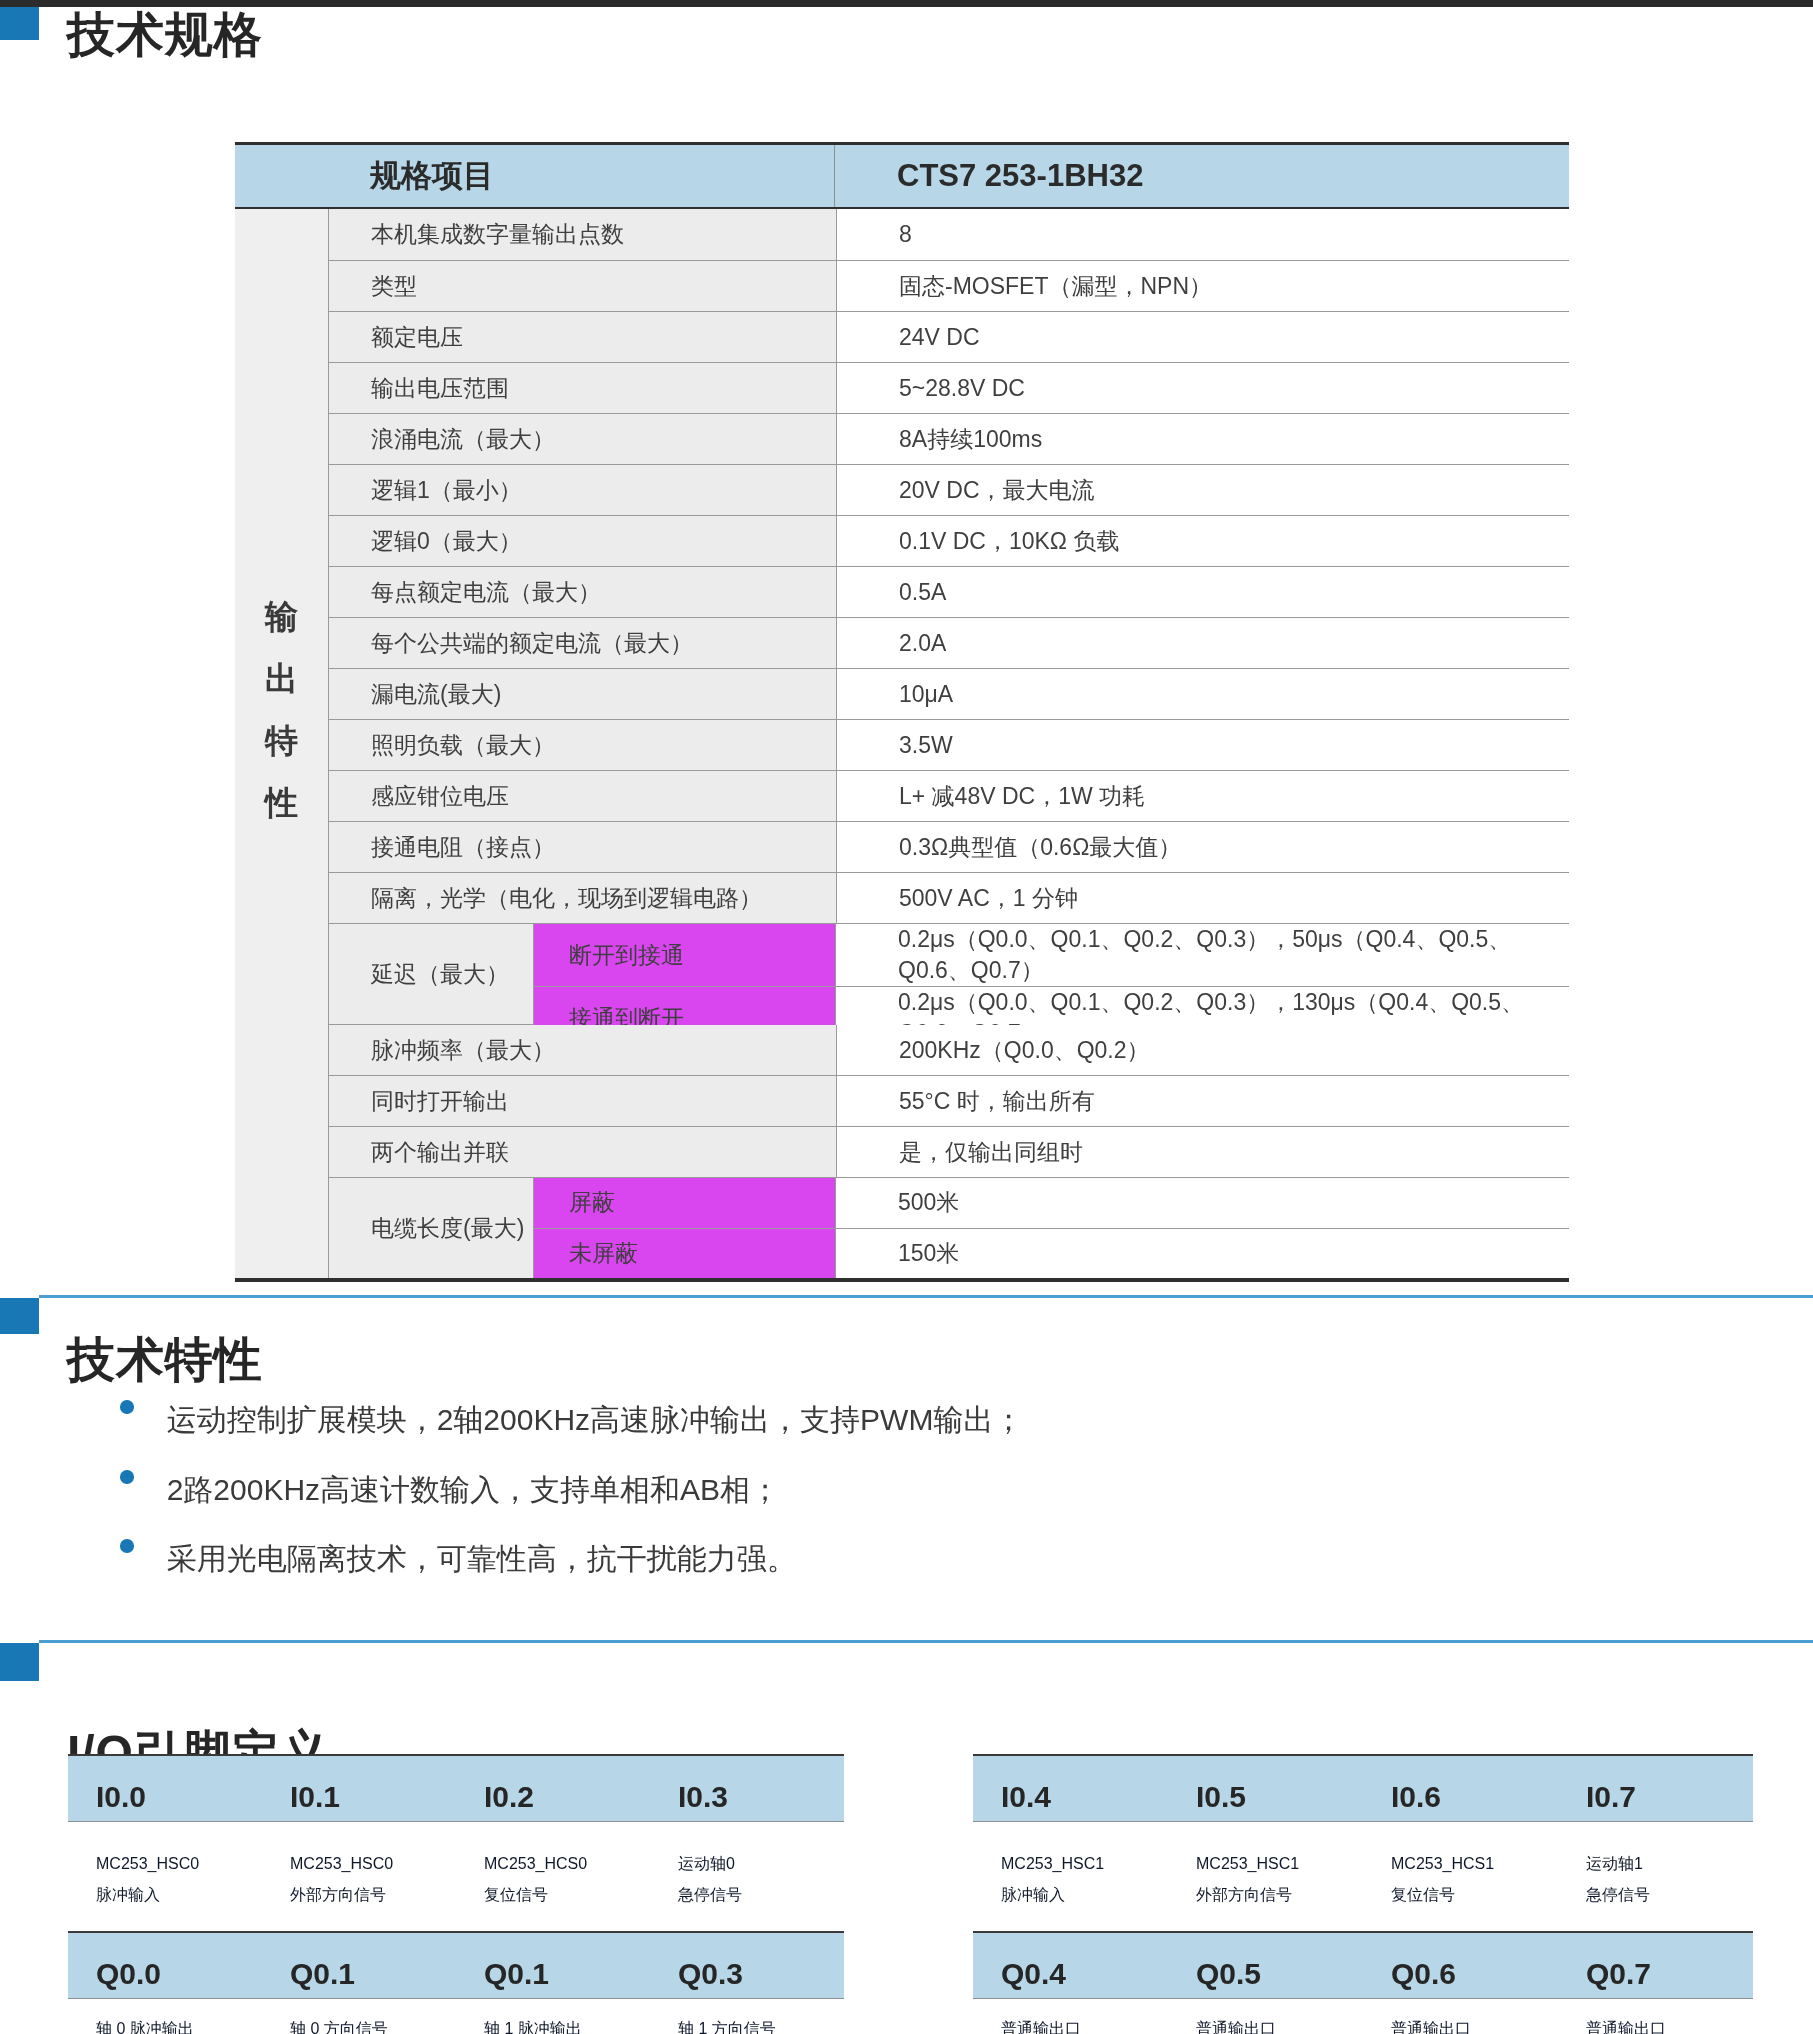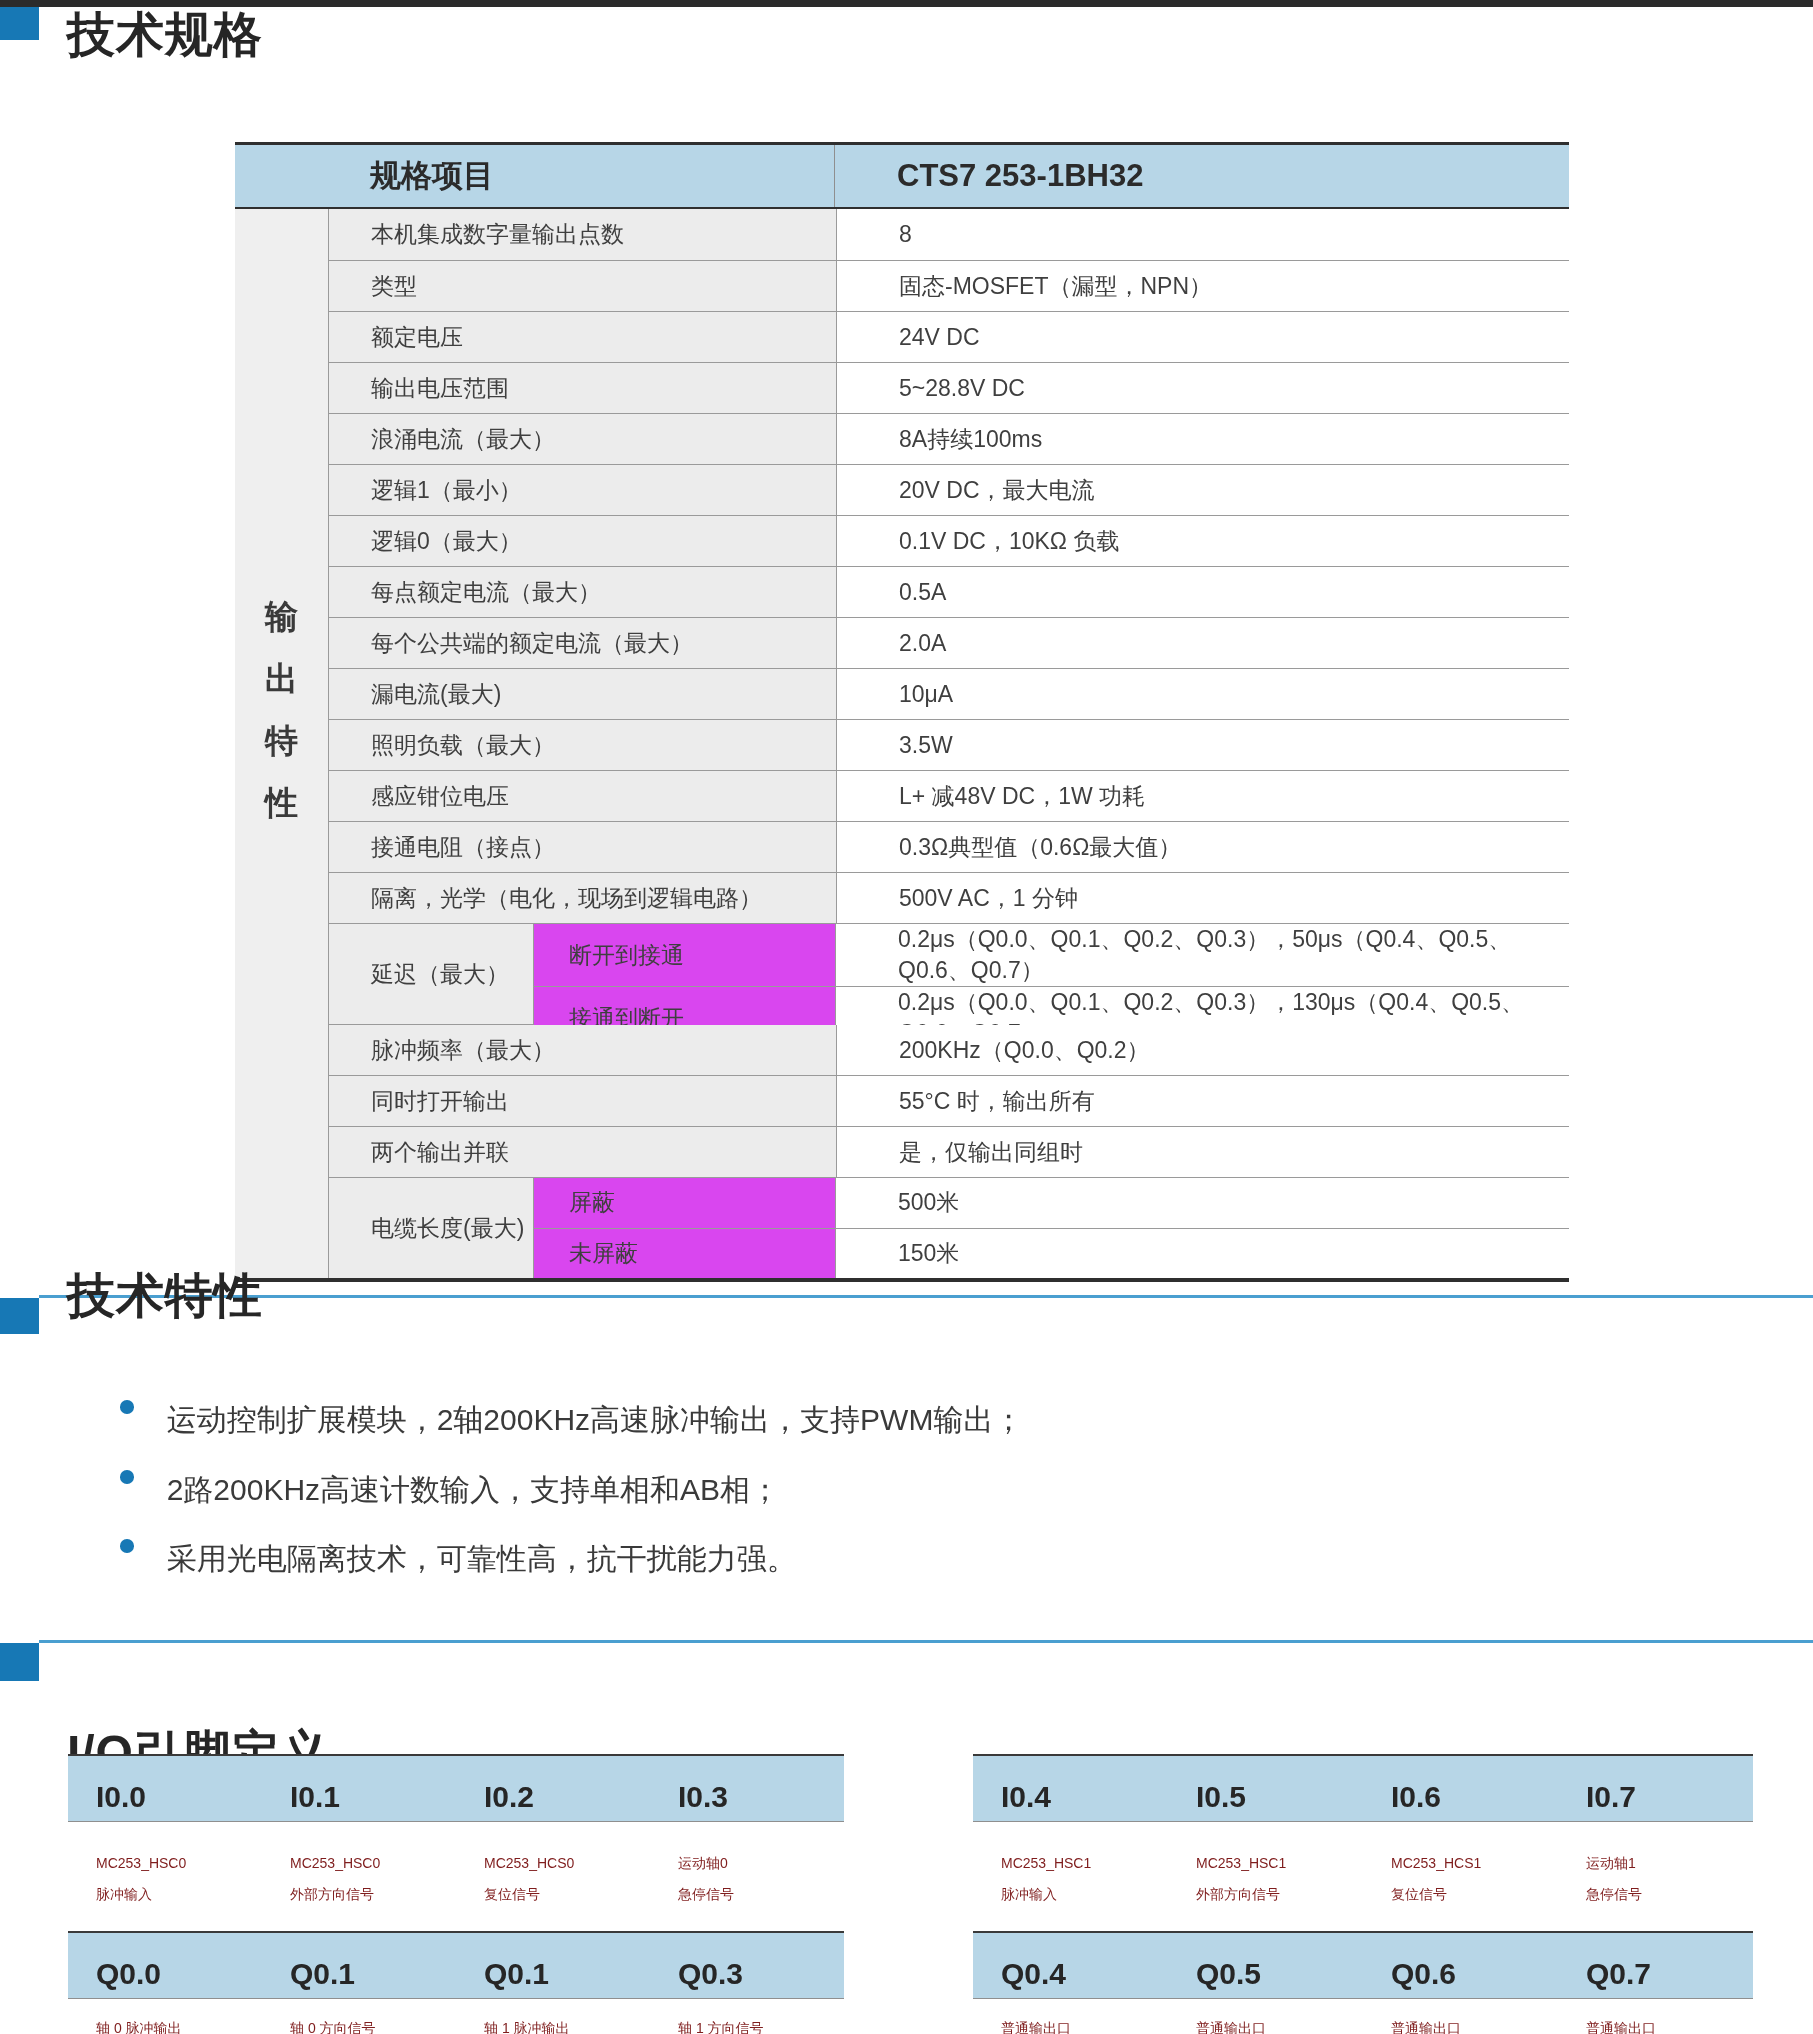--- a/index.html
+++ b/index.html
@@ -8,21 +8,21 @@
   .topbar{position:absolute;left:0;top:0;width:1813px;height:6.8px;background:var(--topbar,#2b2b2b);}
   .sq{position:absolute;left:0;width:39px;background:var(--accent,#1778b5);}
   .sq1{top:6.8px;height:33px;}
   .sq2{top:1298px;height:36px;}
   .sq3{top:1643px;height:38px;}
   .hline{position:absolute;left:39px;right:0;height:2.6px;background:var(--line,#4a9fd0);}
   .hl2{top:1295px;}
   .hl3{top:1640px;}
   .title{position:absolute;left:67px;margin:0;font-size:48px;font-weight:900;color:#262626;line-height:1;letter-spacing:0.9px;}
   .t1{top:11px;}
-  .t2{top:1272px;}
+  .t2{top:1336px;}
   .t3{top:1729px;}
 
   
   .spec-table{position:absolute;left:235px;top:131px;width:1334px;
               border-top:3.4px solid #2f2f2f;border-bottom:4.3px solid #2f2f2f;margin-top:11px;}
   .spec-header{display:flex;height:64px;background:var(--band,#b7d6e7);
                border-bottom:2.6px solid #2f2f2f;box-sizing:border-box;
                font-size:31px;font-weight:800;color:#2b2b2b;}
   .sh-item{width:600px;border-right:1.7px solid #8f8f8f;display:flex;align-items:center;
            padding-left:135px;box-sizing:border-box;}
@@ -57,22 +57,22 @@
 
   
   .io-table{position:absolute;top:1754px;}
   .io-left{left:68px;width:776px;}
   .io-right{left:973px;width:780px;}
   .io-band{height:68px;background:var(--band,#b7d6e7);border-top:2.6px solid #3a3a3a;
            border-bottom:1.7px solid #8f8f8f;box-sizing:border-box;display:flex;}
   .io-cell{width:25%;display:flex;align-items:center;padding-left:28px;box-sizing:border-box;
            font-size:30px;font-weight:800;color:#262626;margin-top:16px;}
   .io-desc{display:flex;height:109px;padding-top:26px;box-sizing:border-box;}
-  .io-desc-cell{width:25%;padding-left:28px;box-sizing:border-box;font-size:14px;
-                line-height:31px;color:#7f1d1d;}
+  .io-desc-cell{width:25%;padding-left:28px;box-sizing:border-box;font-size:16px;
+                line-height:31px;color:#0f172a;}
   .io-desc2{display:flex;padding-top:13.7px;}
 </style>
 </head>
 <body>
 
 <div class="page">
   <div class="topbar"></div>
 
   <div class="sq sq1"></div>
   <h1 class="title t1">技术规格</h1>

